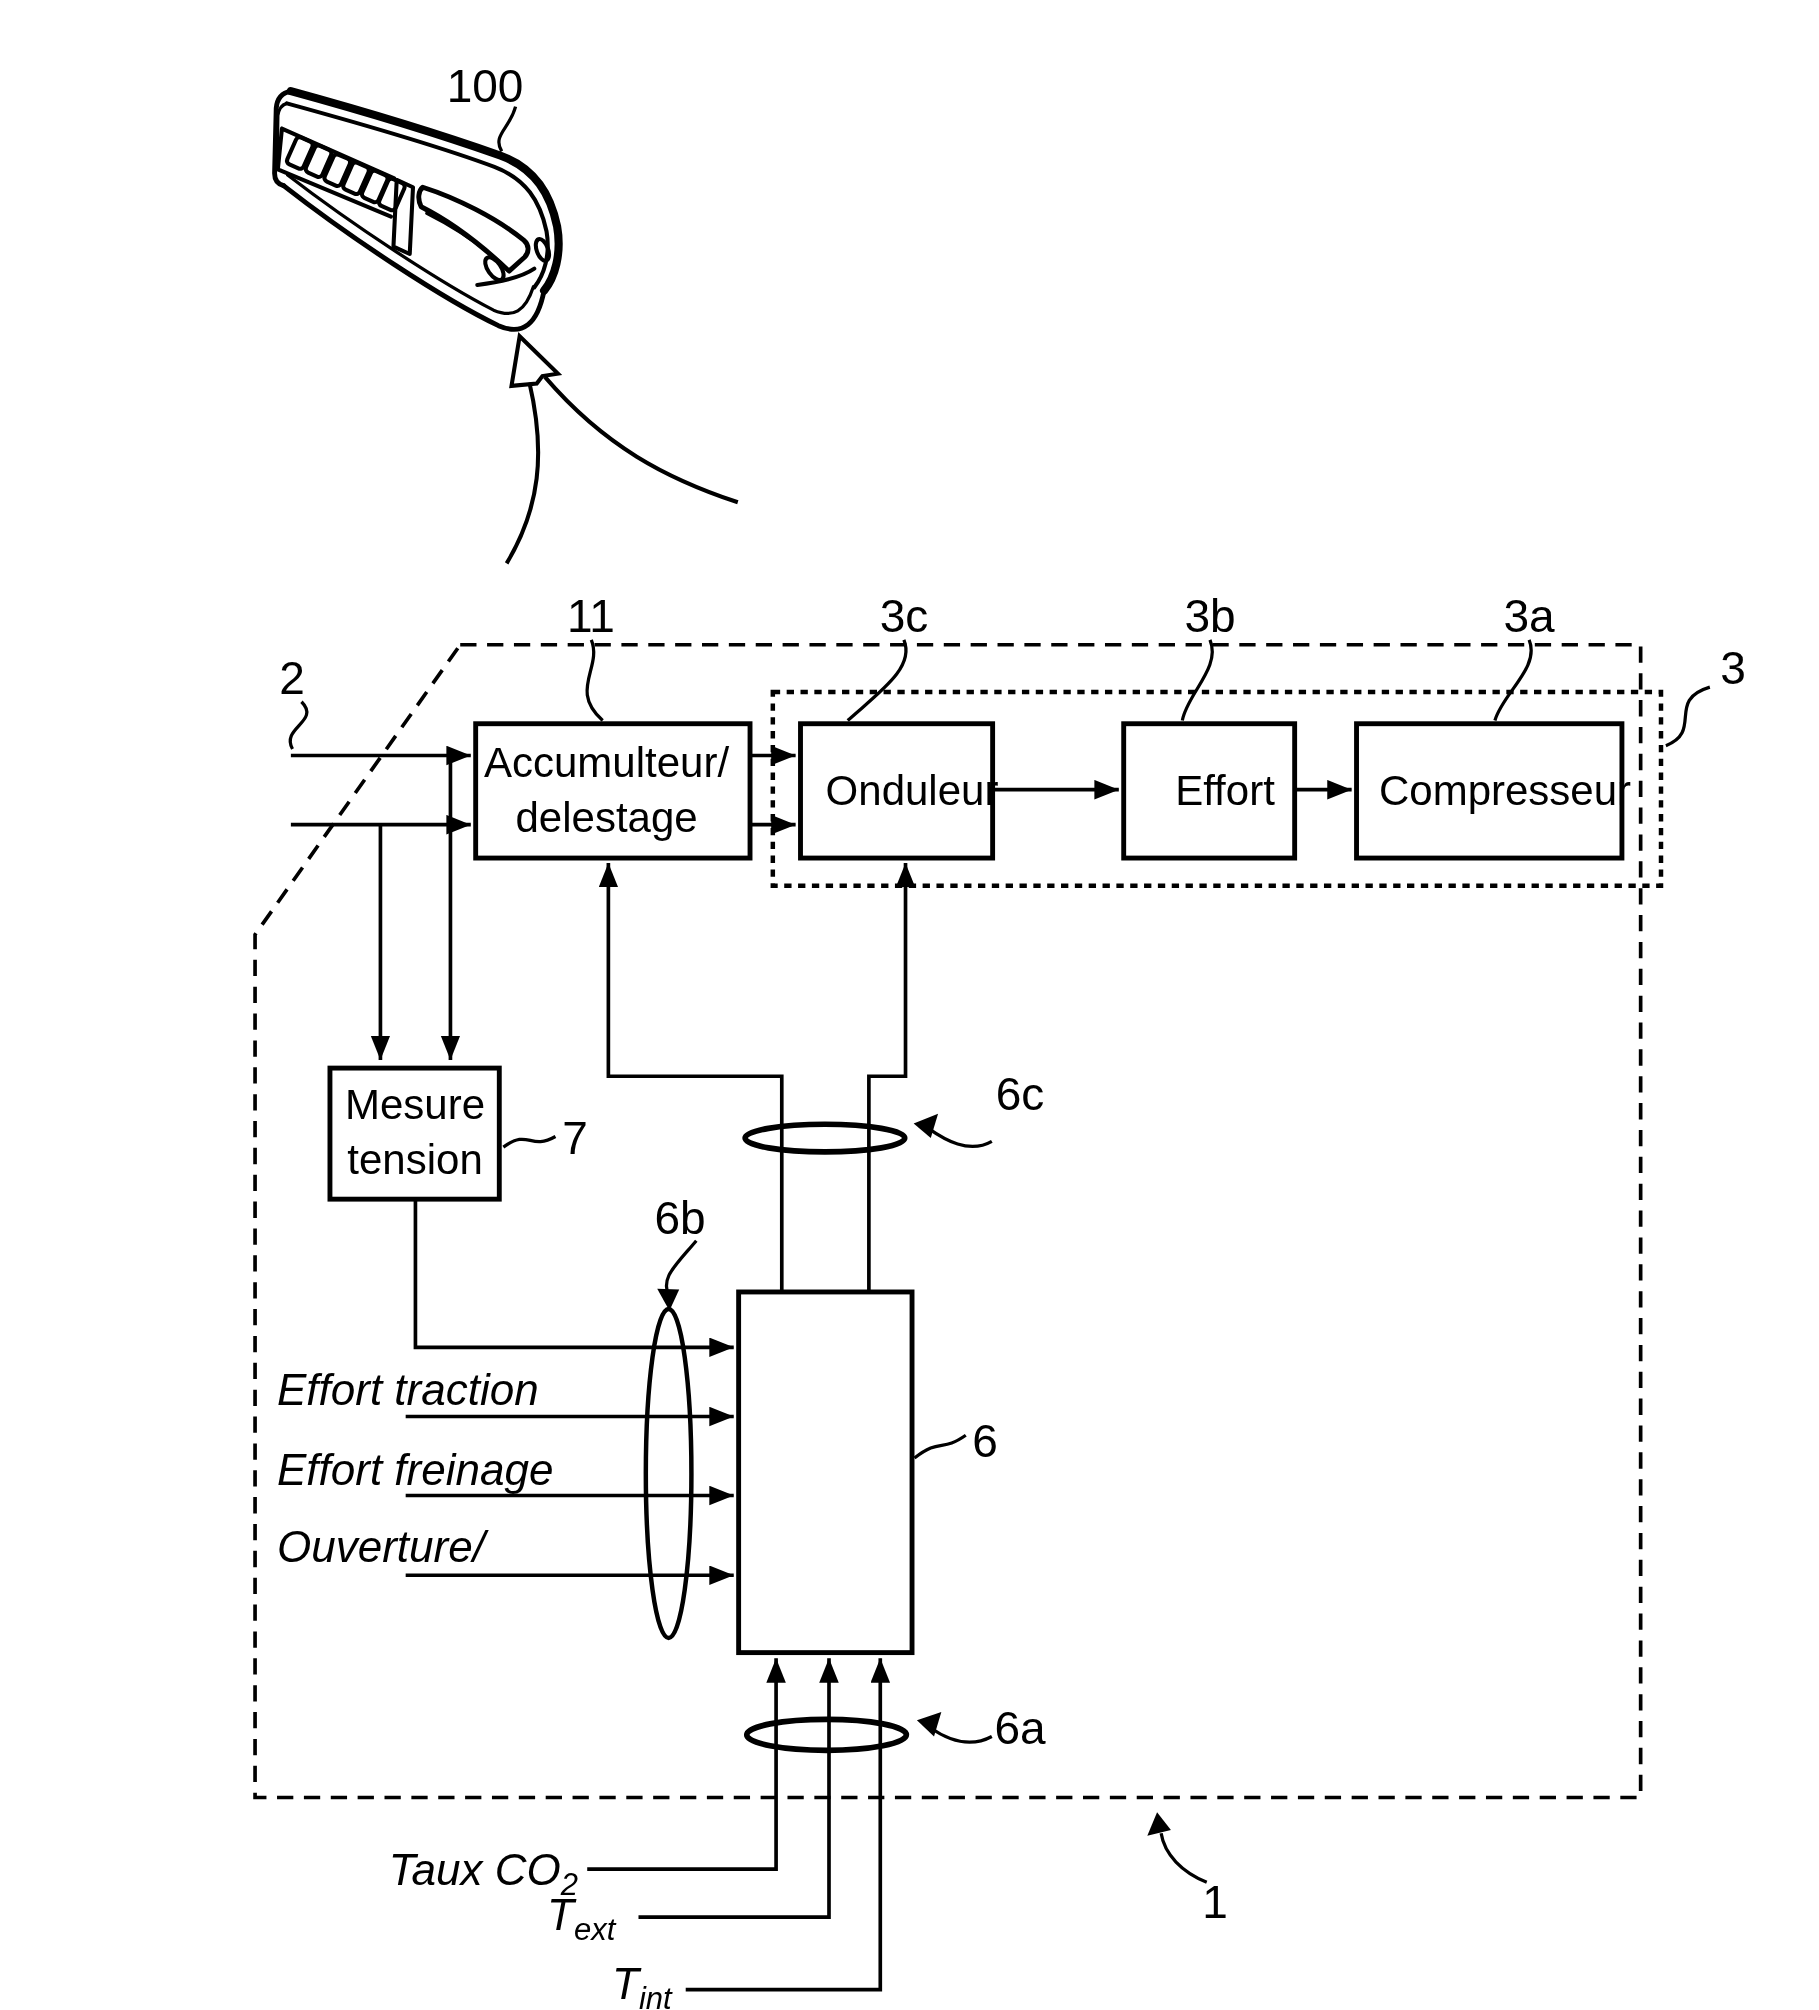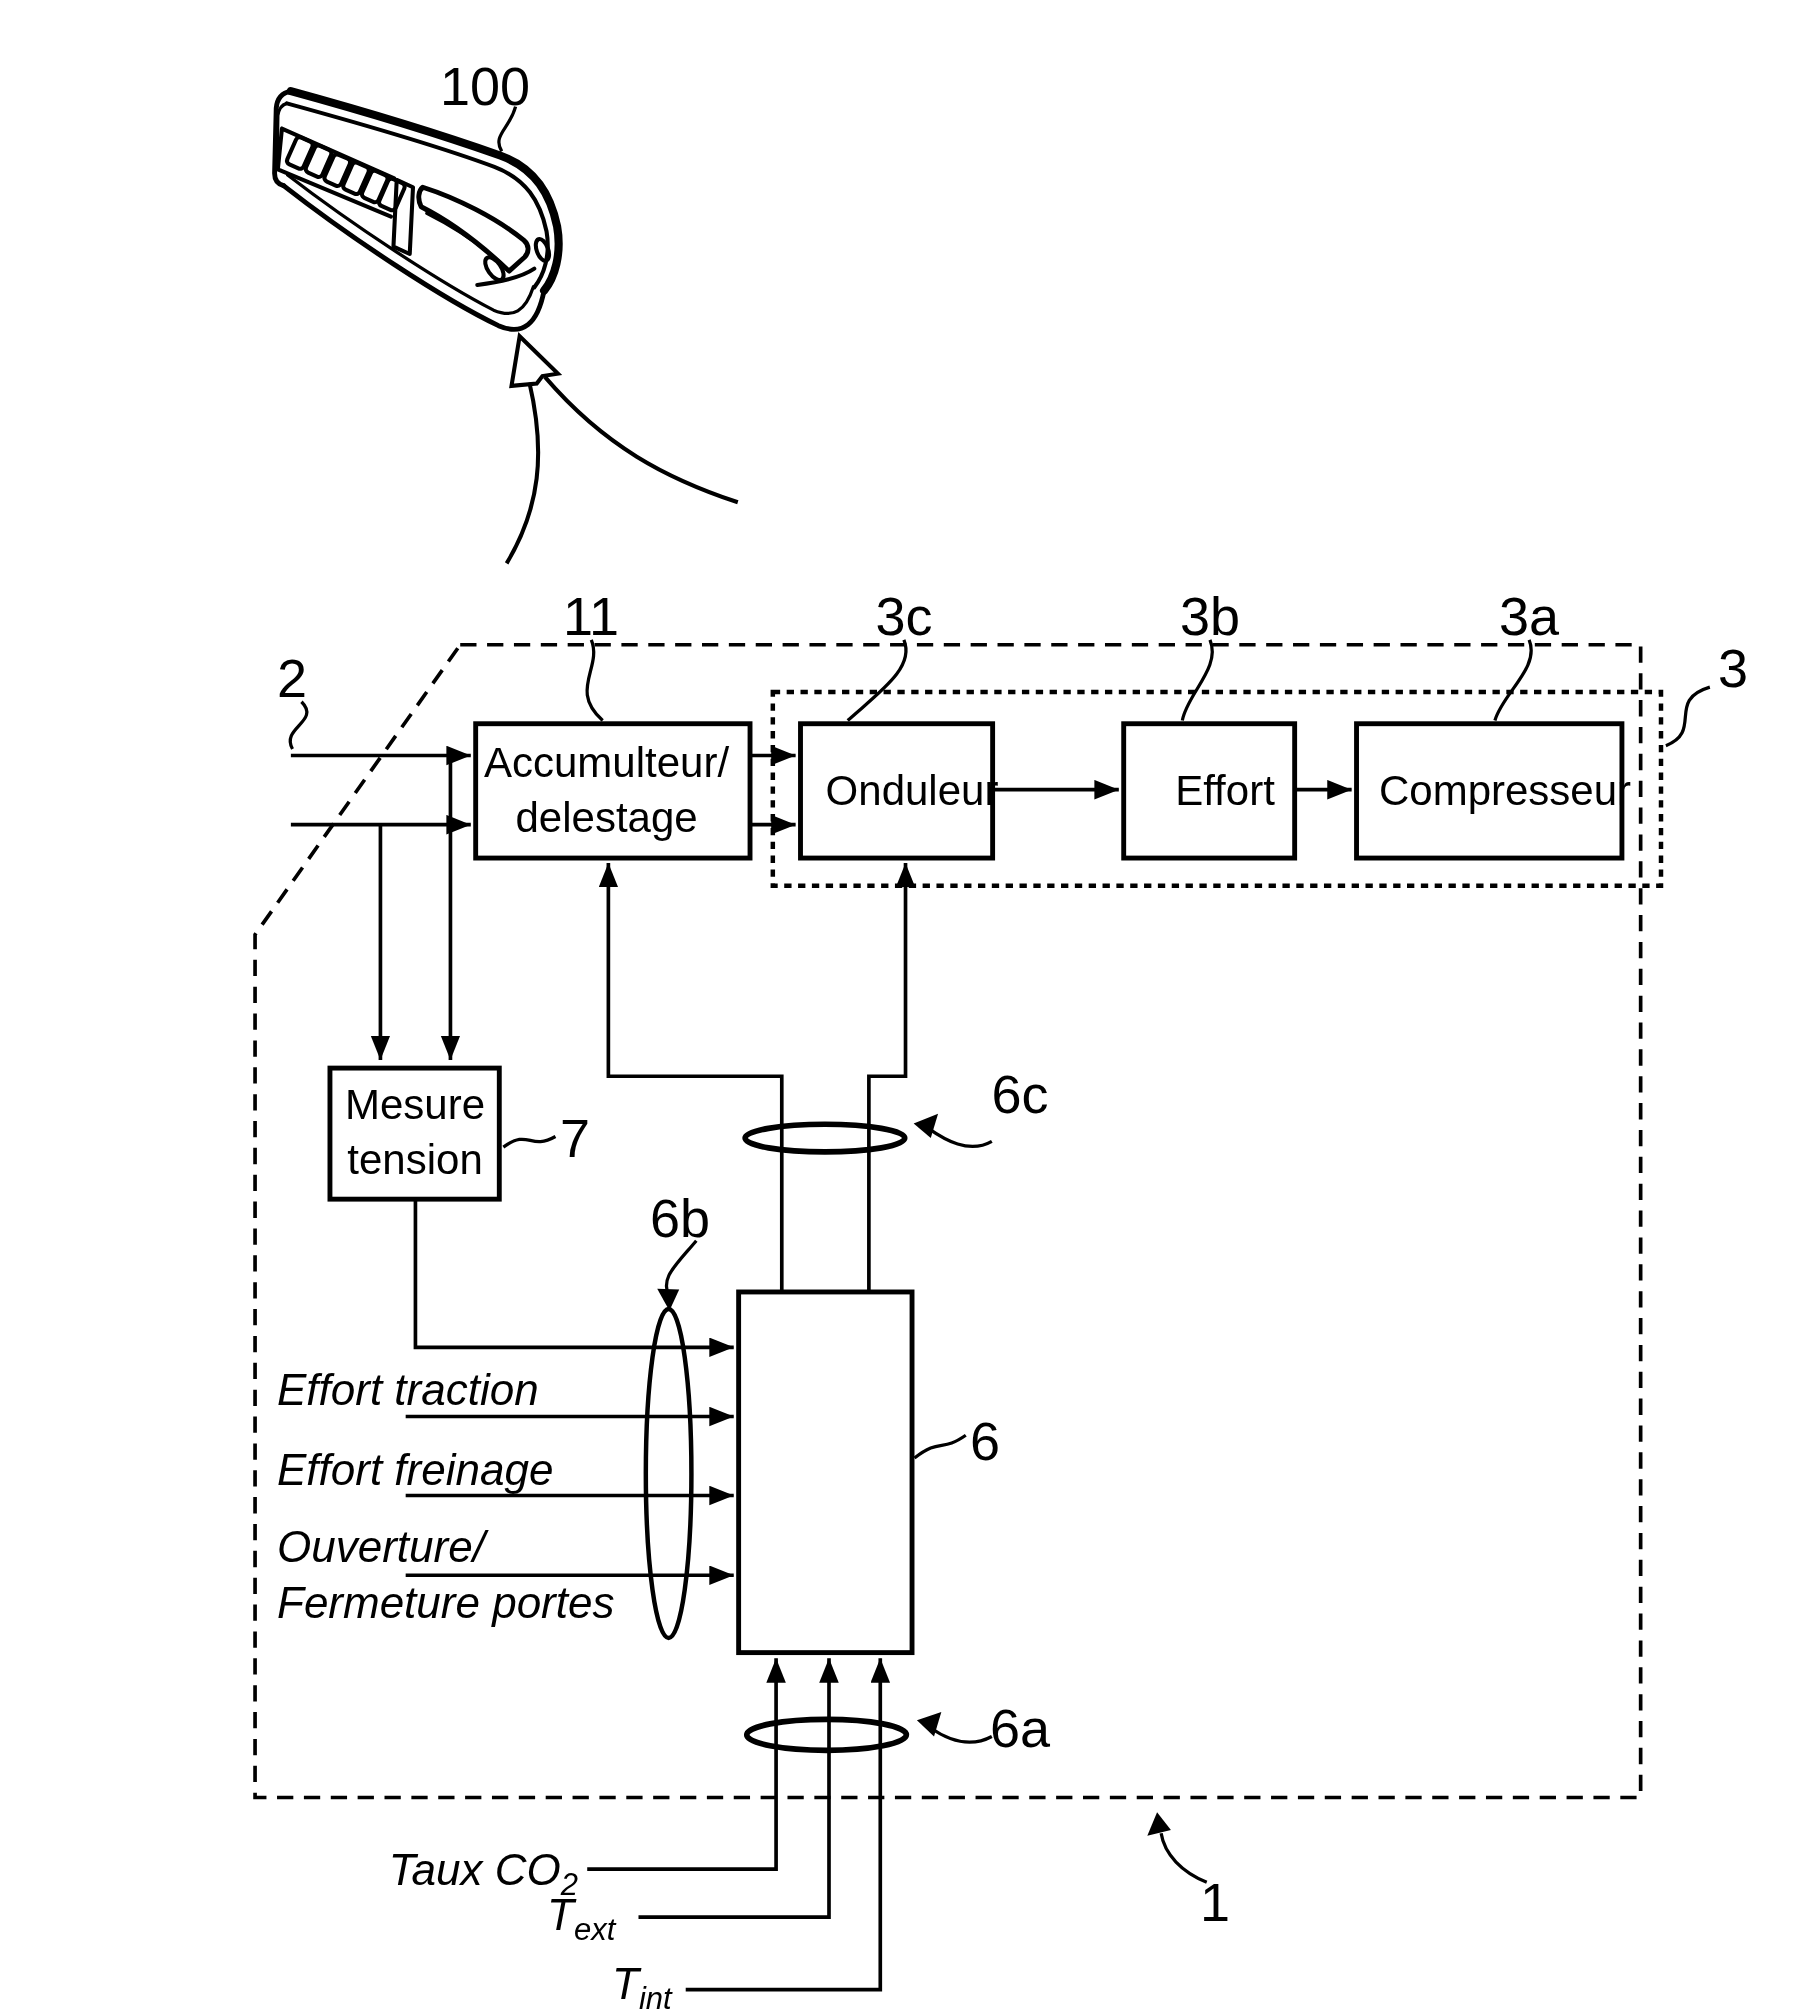--- a/index.html
+++ b/index.html
@@ -1,19 +1,19 @@
 <!DOCTYPE html>
 <html style="font-size:13px"><head>
 <meta charset="utf-8">
 <style>
   html,body{margin:0;padding:0;background:#fff;}
   #stage{position:relative;width:1820px;height:2010px;background:#ffffff;
          font-family:"Liberation Sans", sans-serif;color:#000;overflow:hidden;}
   #diagram-svg{position:absolute;left:0;top:0;}
-  .lbl{position:absolute;transform:translate(-50%,-50%);font-size:54px;white-space:nowrap;color:#000;text-align:right;}
+  .lbl{position:absolute;transform:translate(-50%,-50%);font-size:46px;white-space:nowrap;color:#000;text-align:right;}
   .boxtext{position:absolute;font-size:42px;line-height:1.3;white-space:nowrap;}
   .boxtext.center{transform:translate(-50%,-50%);text-align:center;margin-left:16px;}
   .boxtext.vcenter{transform:translateY(-50%);text-align:center;}
   .inlbl{position:absolute;transform:translateY(-50%);font-size:44px;white-space:nowrap;font-style:italic;}
   .inlbl.right{transform:translate(-100%,-50%);}
   sub{font-size:31px;line-height:0;}
 </style>
 </head>
 <body>
 
@@ -138,20 +138,19 @@
   <div class="boxtext center" style="left:1209px;top:791px">Effort</div>
   <div class="boxtext center" style="left:1489px;top:791px">Compresseur</div>
   <div class="boxtext vcenter" style="left:345px;top:1133px">
     <div>Mesure</div>
     <div>tension</div>
   </div>
 
   <div class="inlbl" style="left:277px;top:1390px">Effort traction</div>
   <div class="inlbl" style="left:277px;top:1470px">Effort freinage</div>
   <div class="inlbl" style="left:277px;top:1547px">Ouverture/</div>
-  <div class="inlbl" style="left:277px;top:1603px">Fermeture portes</div>
 
   <div class="inlbl right" style="left:578px;top:1870px"><span>Taux CO</span><sub>2</sub></div>
   <div class="inlbl" style="left:547px;top:1915px"><span>T</span><sub>ext</sub></div>
   <div class="inlbl" style="left:612px;top:1984px"><span>T</span><sub>int</sub></div>
 
 </div>
 
 
 </body></html>

